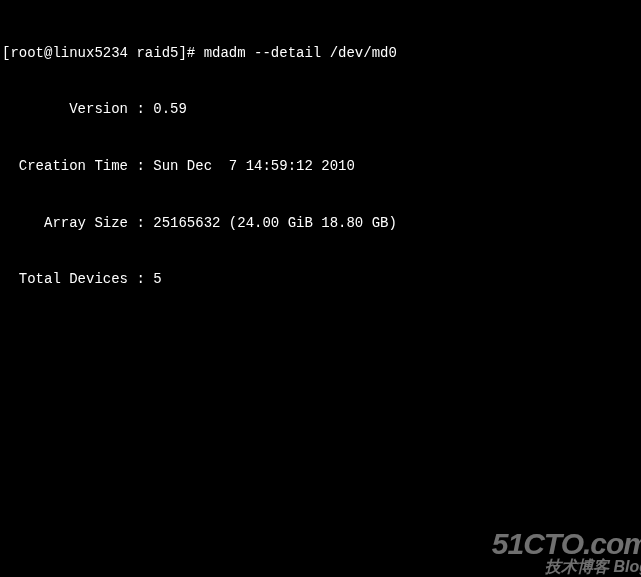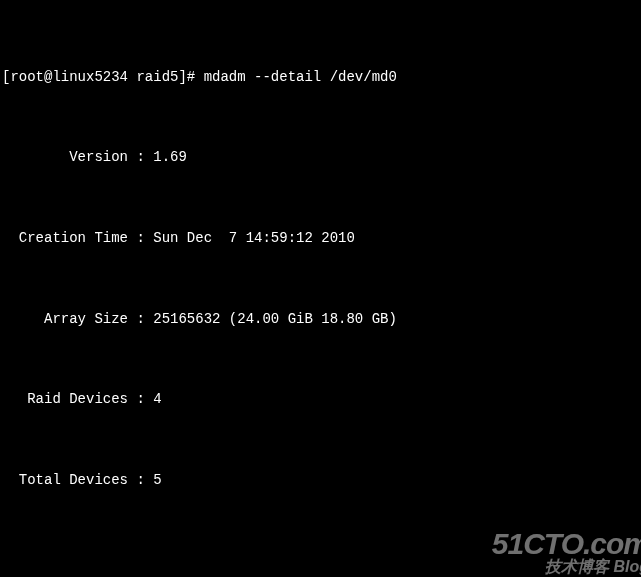--- a/index.html
+++ b/index.html
@@ -14,45 +14,43 @@
     height: 577px;
     box-sizing: border-box;
     position: relative;
     overflow: hidden;
   }
   .pre {
     white-space: pre;
   }
   .line {
     white-space: pre;
-    margin-top: 24px;
   }
   .watermark {
     position: absolute;
     right: -8px;
     bottom: 2px;
     text-align: right;
     color: rgba(255,255,255,0.44);
     font-family: Arial, sans-serif;
     font-weight: 900;
     line-height: 1;
     pointer-events: none;
   }
   .watermark .big   { font-size: 30px; letter-spacing: -1px; font-style: italic; }
   .watermark .small { font-size: 16px; font-style: italic; }
 </style>
 </head>
 <body>
 
 <div class="pre">
   <div class="line">[root@linux5234 raid5]# mdadm --detail /dev/md0</div>
-  <div class="line">        Version : <span>1.69</span></div>
+  <div class="line">        Version : <span>0.59</span></div>
   <div class="line">  Creation Time : <span>Sun Dec  7 14:59:12 2010</span></div>
   <div class="line">     Array Size : <span>25165632 (24.00 GiB 18.80 GB)</span></div>
-  <div class="line">   Raid Devices : <span>4</span></div>
   <div class="line">  Total Devices : <span>5</span></div>
   
   
   
   
   
   
   
   
   

